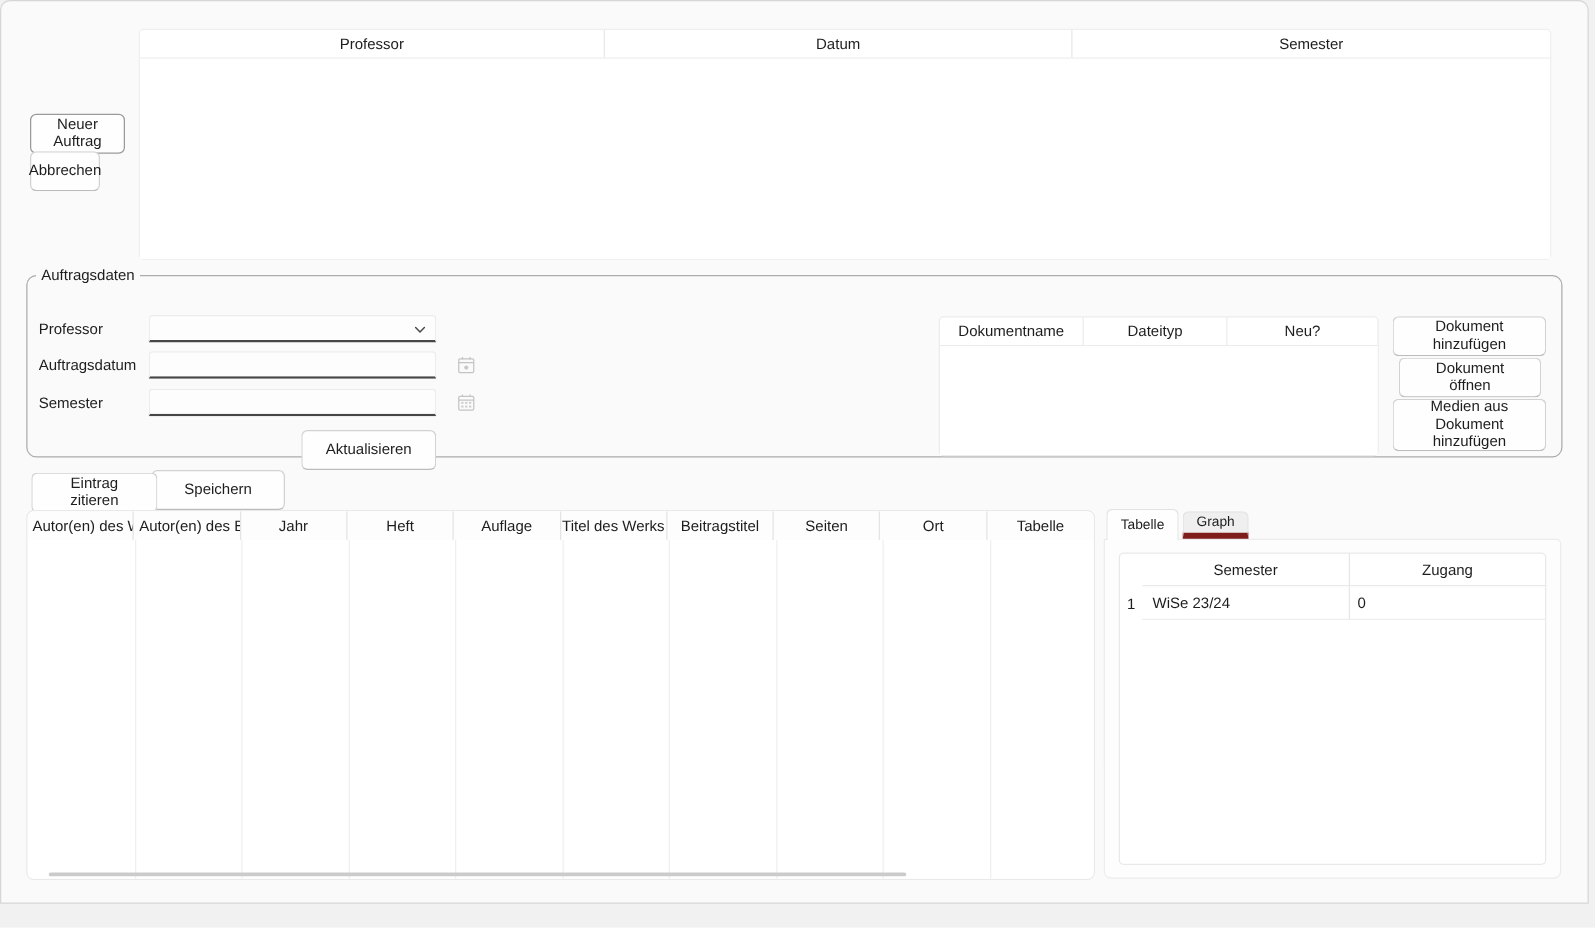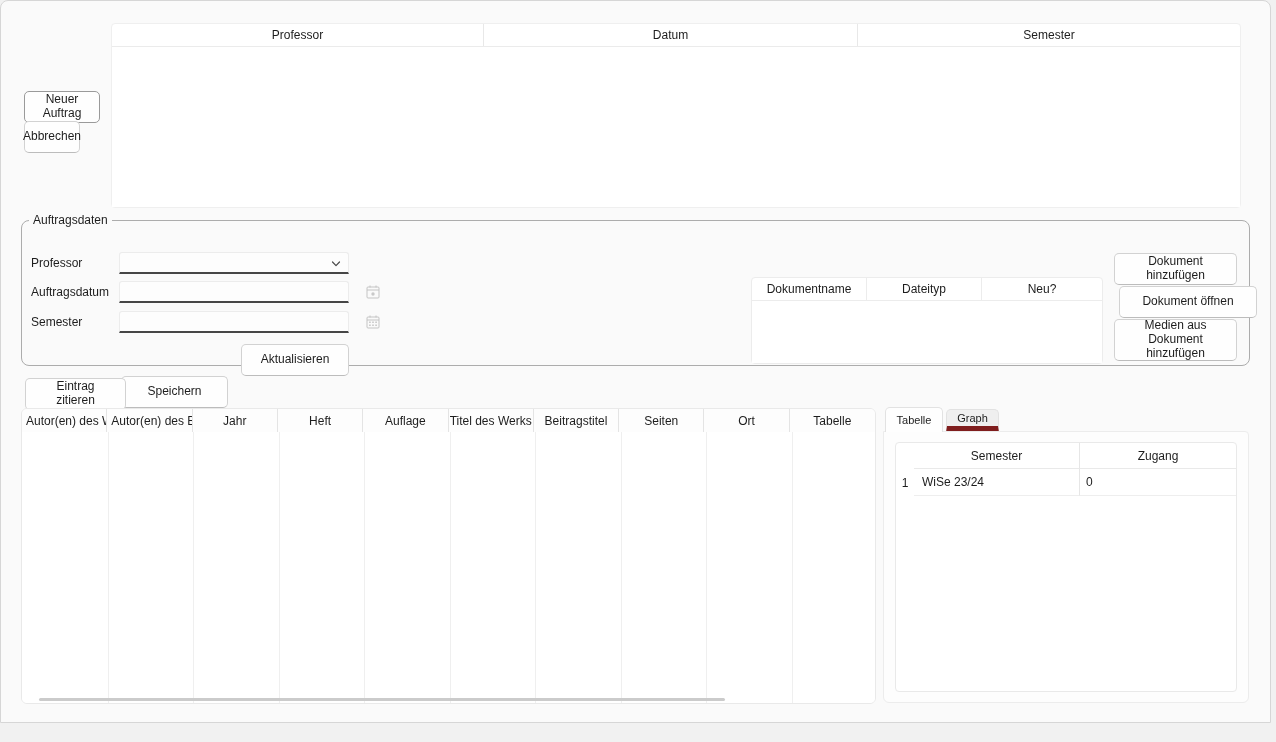--- a/index.html
+++ b/index.html
@@ -67,31 +67,31 @@
   .fld-date{top:54px;}
   .fld-sem{top:84px;}
   .combo-chevron{position:absolute;right:6px;top:5px;width:12px;height:12px;}
   .cal-icon{position:absolute;width:16px;height:16px;}
   .cal-1{left:343px;top:57px;}
   .cal-2{left:343px;top:87px;}
   .btn-save{left:99px;top:117px;width:107px;height:21px;margin-top:32px;}
   .btn-refresh{left:219px;top:117px;width:108px;height:21px;}
   
   .doc-table{
-    position:absolute;left:729px;top:26px;width:352px;height:87px;
-    background:#ffffff;border:1px solid #ececec;border-radius:4px;box-sizing:border-box;margin-top:24px;
+    position:absolute;left:729px;top:26px;width:352px;height:112px;
+    background:#ffffff;border:1px solid #ececec;border-radius:4px;box-sizing:border-box;
   }
   .doc-header{display:flex;height:22px;border-bottom:1px solid #ececec;}
   .dh-cell{display:flex;align-items:center;justify-content:center;font-size:12px;box-sizing:border-box;}
   .dh-cell.d0{width:115px;border-right:1px solid #ececec;}
   .dh-cell.d1{width:115px;border-right:1px solid #ececec;}
   .dh-cell.d2{flex:1;}
   .doc-body{position:absolute;left:0;top:23px;right:0;bottom:0;background:#fff;}
   .btn-doc-add{left:1092px;top:26px;width:123px;height:22px;}
-  .btn-doc-open{left:1097px;top:59px;width:138px;height:21px;}
+  .btn-doc-open{left:1097px;top:59px;width:114px;height:21px;}
   .btn-doc-media{left:1092px;top:92px;width:123px;height:28px;text-align:center;padding:20px 4px;}
   
   .btn-cite{left:24px;top:377px;width:101px;height:21px;text-align:center;}
   
   .entries-table{
     position:absolute;left:20px;top:407px;width:855px;height:296px;
     background:#ffffff;border:1px solid #e9e9e9;border-radius:6px;
     box-sizing:border-box;overflow:hidden;
   }
   .entries-header{display:flex;height:23px;border-bottom:1px solid #e4e4e4;background:#fdfdfd;}

